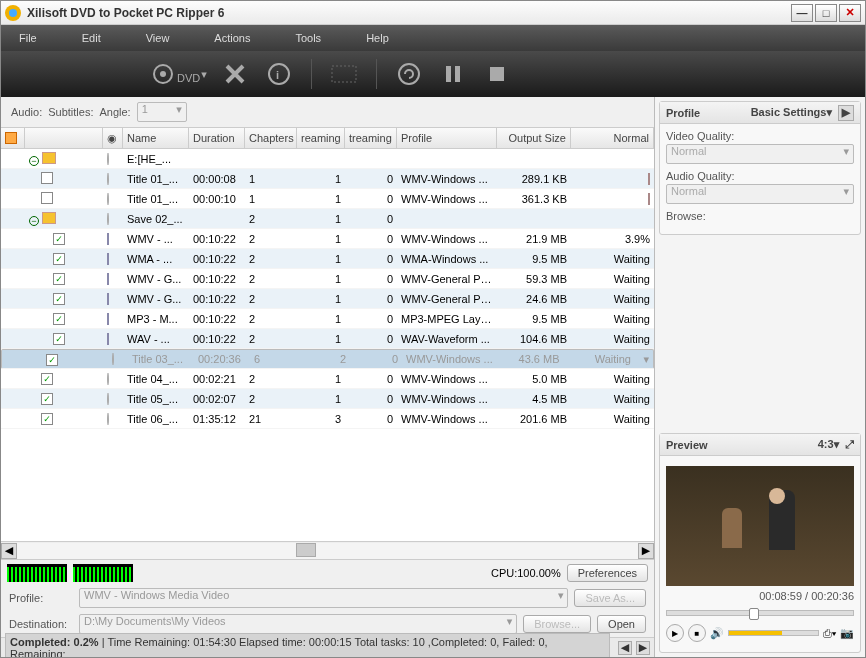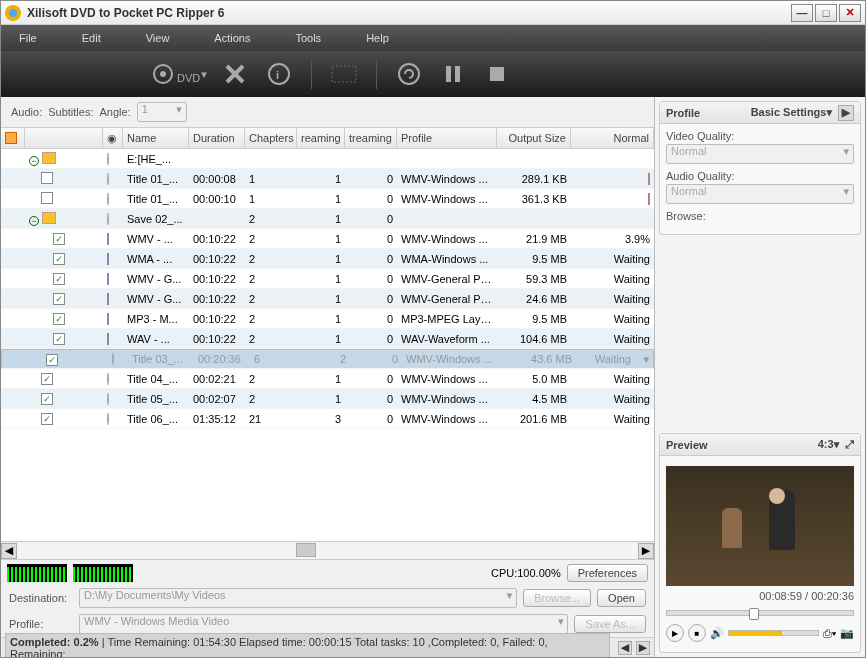--- a/index.html
+++ b/index.html
@@ -295,21 +295,21 @@
         <div class="row sel">
           <div class="cell" style="width:24px"></div>
           <div class="cell" style="width:78px"><span style="display:inline-block;width:12px"></span><span class="chk">✓</span> </div>
           <div class="cell" style="width:20px"><span class="disc"></span></div>
           <div class="cell" style="width:66px">Title 03_...</div>
           <div class="cell" style="width:56px">00:20:36</div>
           <div class="cell" style="width:52px">6</div>
           <div class="cell" style="width:48px;text-align:right">2</div>
           <div class="cell" style="width:52px;text-align:right">0</div>
           <div class="cell" style="width:100px">WMV-Windows ...</div>
-          <div class="cell" style="width:74px;text-align:right">43.6 MB</div>
+          <div class="cell" style="width:74px;text-align:center">43.6 MB</div>
           <div class="cell" style="flex:1;text-align:right">Waiting</div>
         </div>
         <div class="row">
           <div class="cell" style="width:24px"></div>
           <div class="cell" style="width:78px"><span style="display:inline-block;width:12px"></span><span class="chk">✓</span> </div>
           <div class="cell" style="width:20px"><span class="disc"></span></div>
           <div class="cell" style="width:66px">Title 04_...</div>
           <div class="cell" style="width:56px">00:02:21</div>
           <div class="cell" style="width:52px">2</div>
           <div class="cell" style="width:48px;text-align:right">1</div>
@@ -353,29 +353,29 @@
     <div class="sbarrow">▶</div>
   </div>
   <div class="cpubar">
     <span class="wave"></span>
     <span class="wave"></span>
     <span style="flex:1"></span>
     <span>CPU:100.00%</span>
     <button class="btn">Preferences</button>
   </div>
   <div class="profrow">
+    <label>Profile:</label>
+    <div class="profinput">WMV - Windows Media Video</div>
+    <button class="btn dis">Save As...</button>
+  </div>
+  <div class="profrow">
     <label>Destination:</label>
     <div class="profinput">D:\My Documents\My Videos</div>
     <button class="btn dis">Browse...</button>
     <button class="btn">Open</button>
-  </div>
-  <div class="profrow">
-    <label>Profile:</label>
-    <div class="profinput">WMV - Windows Media Video</div>
-    <button class="btn dis">Save As...</button>
   </div>
   <div class="statusbar">
     <span class="statseg"><b>Completed: 0.2%</b><span> | Time Remaining: 01:54:30 Elapsed time: 00:00:15 Total tasks: 10 ,Completed: 0, Failed: 0, Remaining:</span></span>
     <span style="flex:1"></span>
     <div class="sbarrow" style="width:14px;height:14px">◀</div>
     <div class="sbarrow" style="width:14px;height:14px">▶</div>
   </div>
 </div>
 
 <div class="rightpane">

